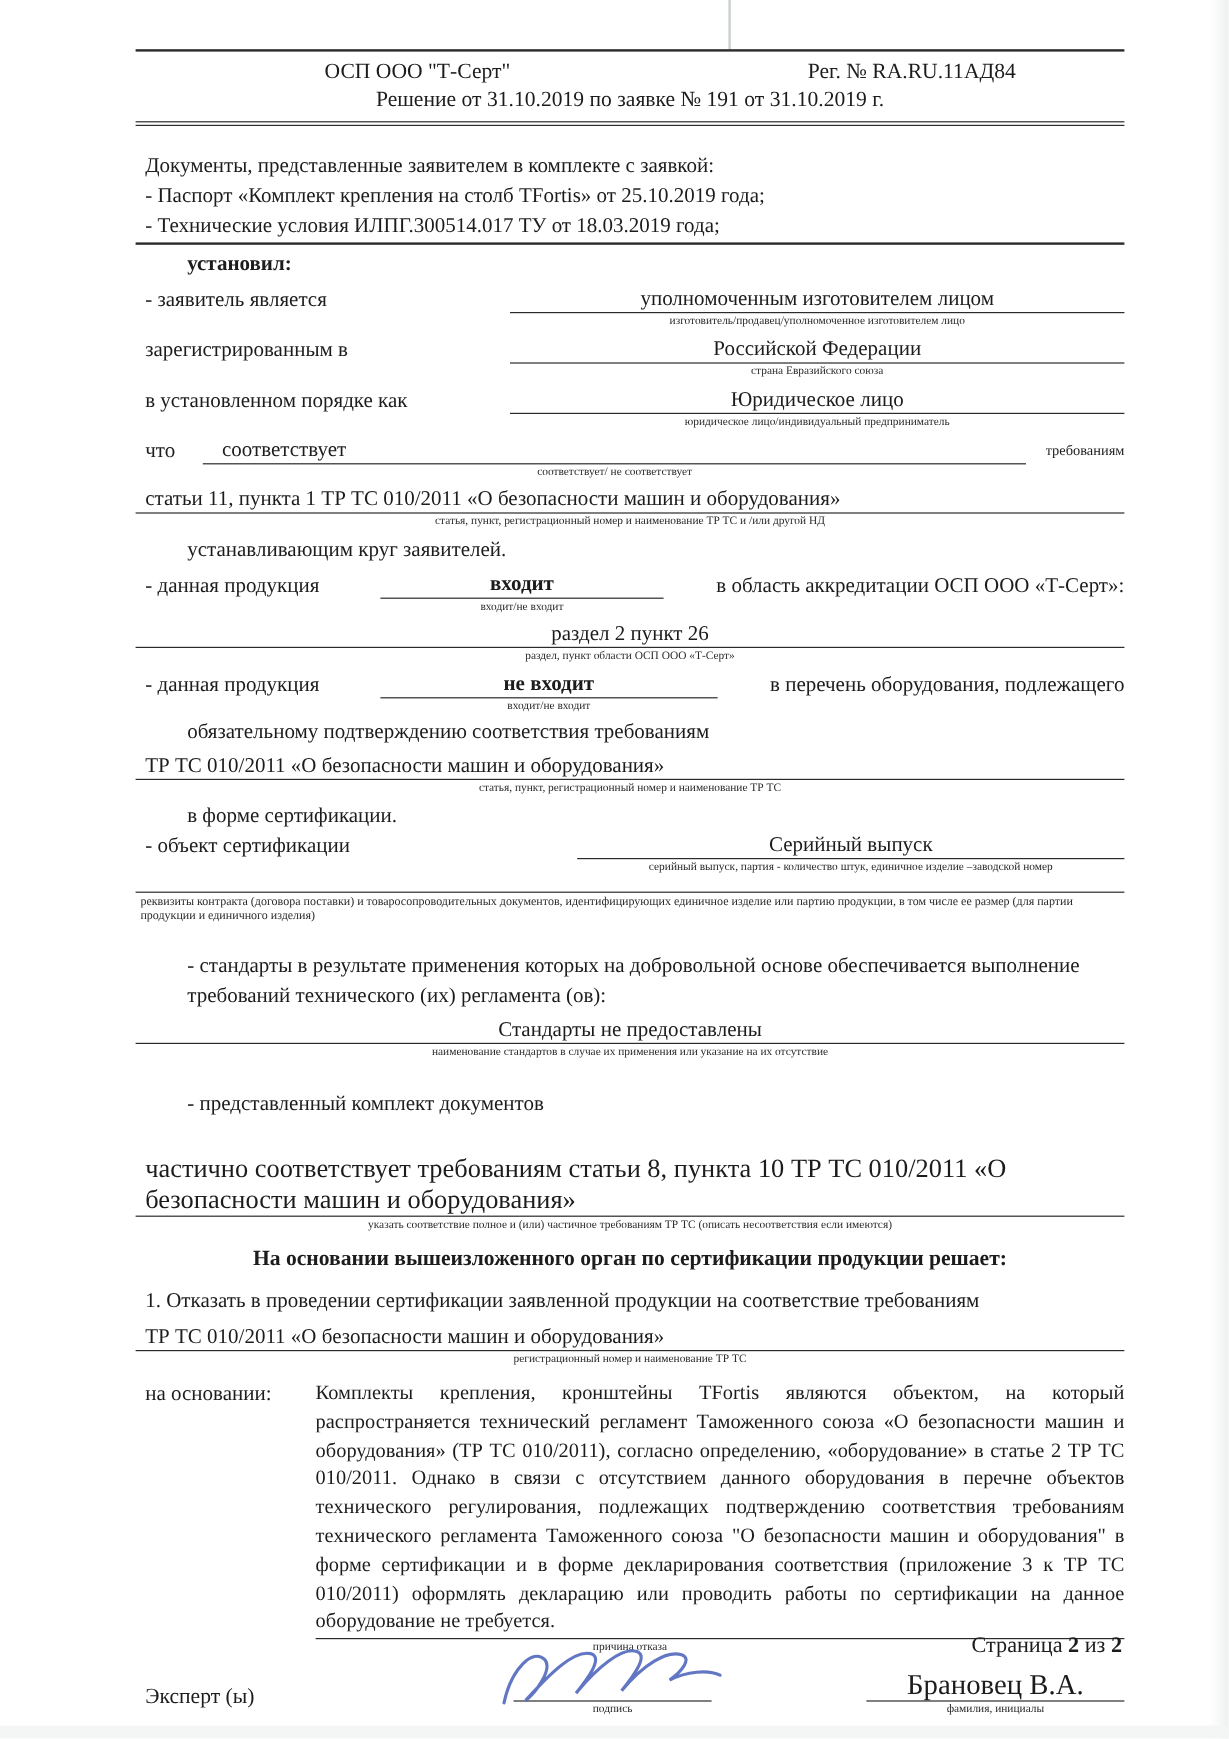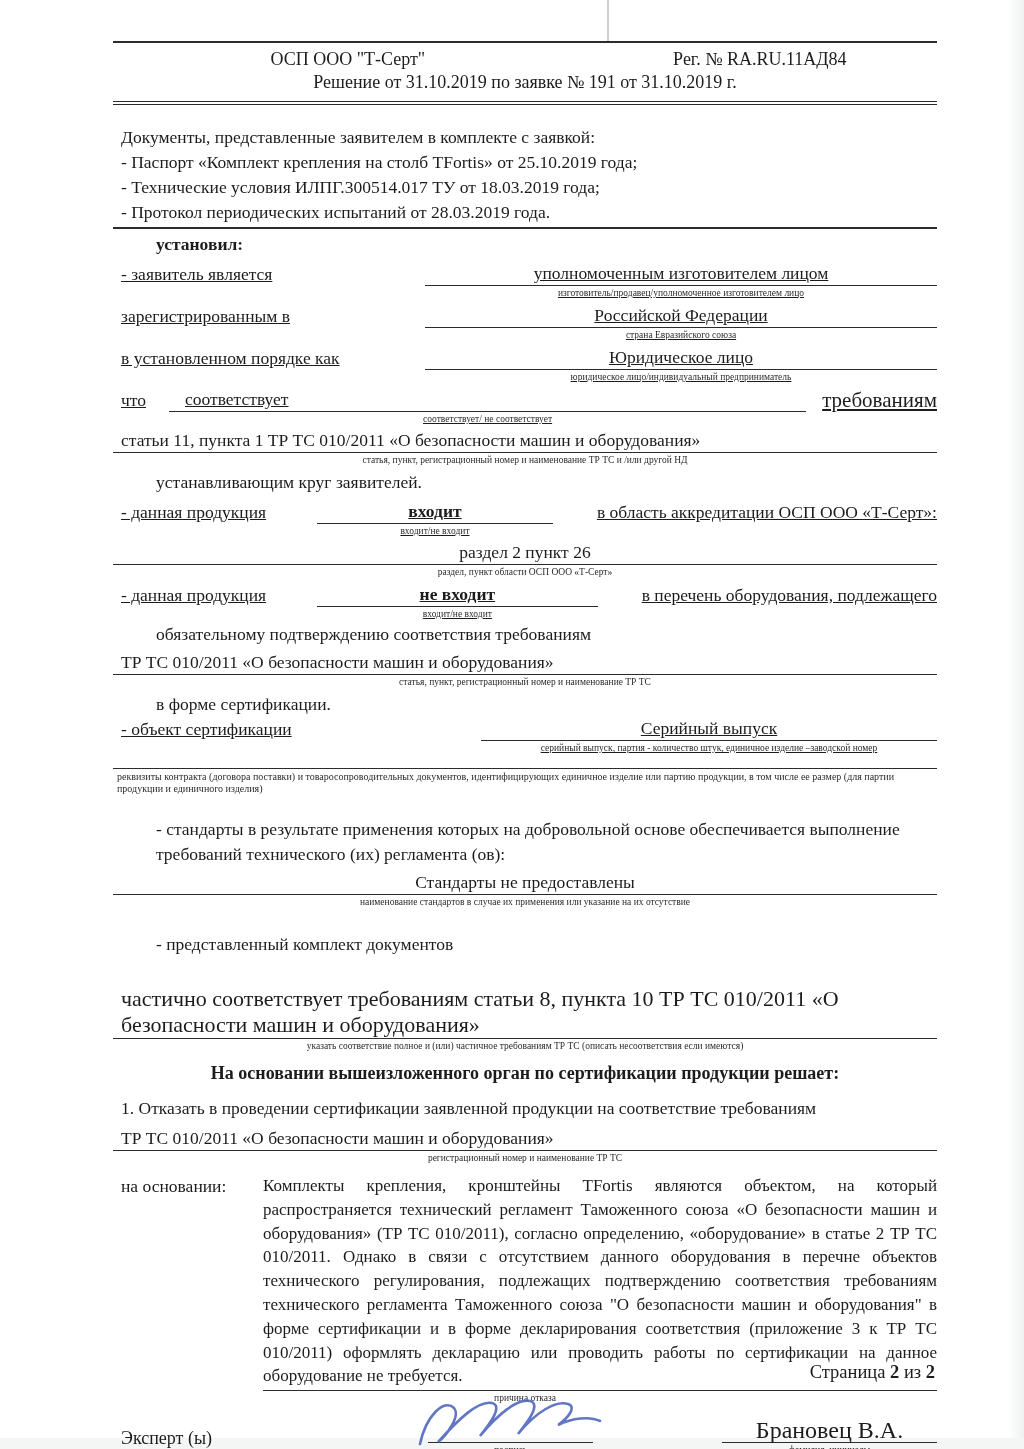--- a/index.html
+++ b/index.html
@@ -24,30 +24,30 @@
   .pad { padding-left:8px;margin-left:35px; }
 
   .docs { margin-top:20px; border-bottom:2px solid #2b2b2b; padding-bottom:2px; }
   .docs div { padding-left:8px; }
 
   .bold { font-weight:bold; }
   .ustanovil { margin-top:3px; }
 
   .caption { font-size:9.5px; line-height:12px; color:#2b2b2b; text-align:center; padding-top:1px; }
 
-  .frow { display:flex; padding-left:8px; margin-top:5px;text-decoration:underline; }
+  .frow { display:flex; padding-left:8px; margin-top:5px; }
   .frow .flabel { flex:none; font-size:17.5px; line-height:24px; }
   .frow .fval-wrap { flex:1; }
   .fval { text-align:center; font-size:17.5px; line-height:23px; border-bottom:1.6px solid #2b2b2b; }
   .w-label-main { width:304px; }
 
   .that-label { width:48px; }
   .that-val { flex:none; width:272px; }
   .that-val .fval { text-align:left; padding-left:16px; }
-  .that-suffix { padding-left:16px; font-size:21px; line-height:24px; }
+  .that-suffix { padding-left:16px; font-size:12px; line-height:24px; }
 
   .prod-label { width:196px; }
   .prod-val { flex:none; width:118px; }
   .prod-suffix { padding-left:44px; font-size:17.5px; line-height:24px; }
 
   .obj-label { width:360px; }
 
   .fullline { font-size:17.5px; line-height:24px; border-bottom:1.6px solid #2b2b2b; padding-left:8px; margin-top:3px; }
   .fullline.center { text-align:center; padding-left:0; }
 
@@ -93,21 +93,20 @@
         <div class="hdr-org">ОСП ООО "Т-Серт"</div>
         <div class="hdr-reg">Рег. № RA.RU.11АД84</div>
       </div>
       <div class="hdr-row2">Решение от 31.10.2019 по заявке № 191 от 31.10.2019 г.</div>
     </div>
 
     <div class="docs txt">
       <div>Документы, представленные заявителем в комплекте с заявкой:</div>
       <div>- Паспорт «Комплект крепления на столб TFortis» от 25.10.2019 года;</div>
       <div>- Технические условия ИЛПГ.300514.017 ТУ от 18.03.2019 года;</div>
-      <div>- Протокол периодических испытаний от 28.03.2019 года.</div>
     </div>
 
     <div class="txt bold pad ustanovil">установил:</div>
 
     <div class="frow">
       <div class="flabel w-label-main">- заявитель является</div>
       <div class="fval-wrap">
         <div class="fval">уполномоченным изготовителем лицом</div>
         <div class="caption">изготовитель/продавец/уполномоченное изготовителем лицо</div>
       </div>

